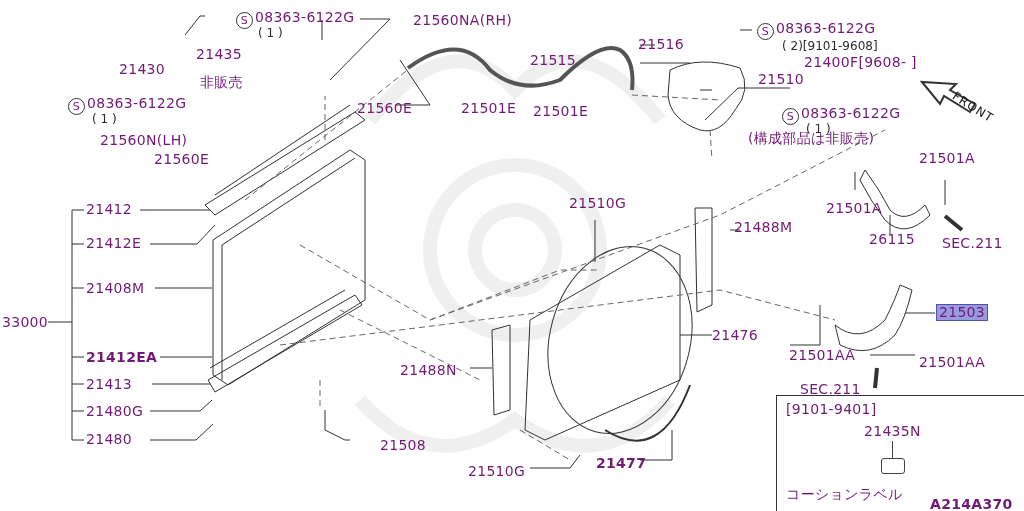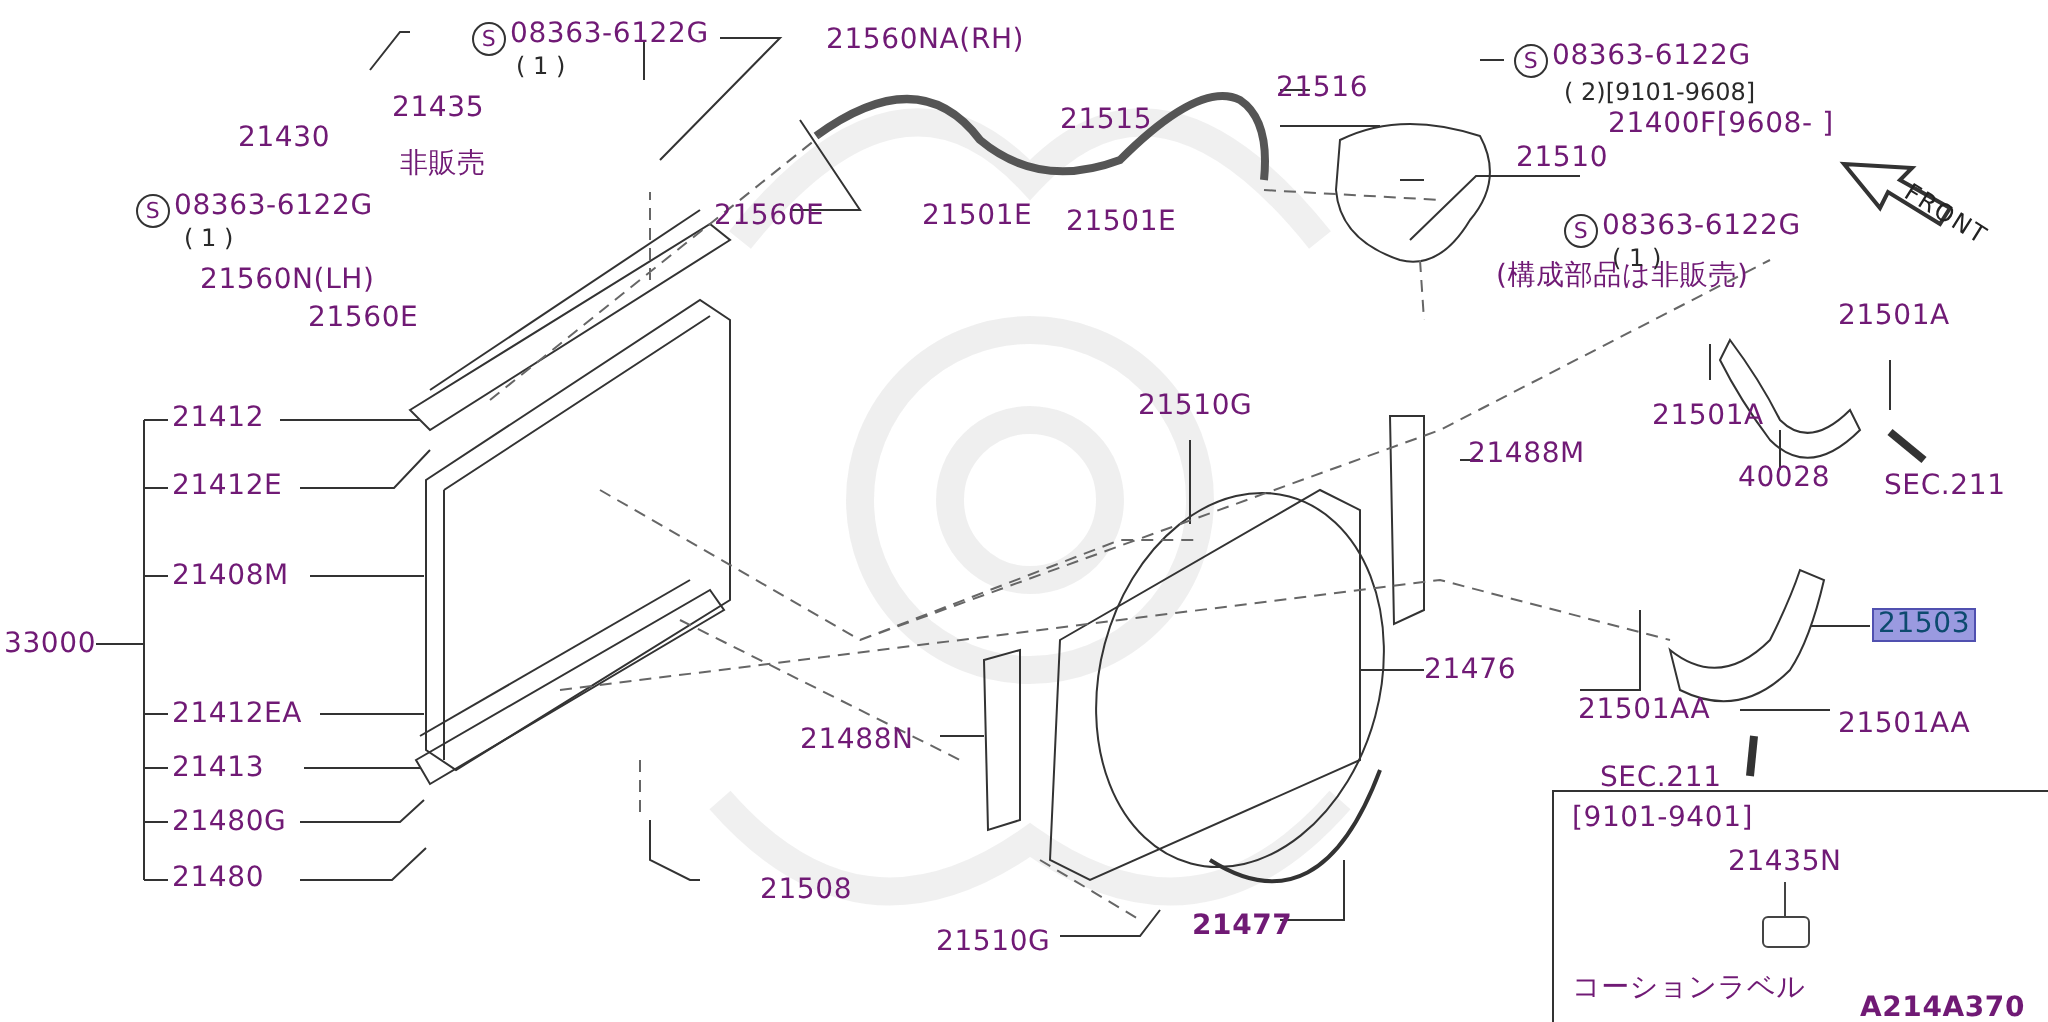--- a/index.html
+++ b/index.html
@@ -4,21 +4,21 @@
 <style>
   html, body { margin:0; padding:0; background:#ffffff; }
   body { width:1024px; height:511px; position:relative; overflow:hidden;
          font-family:"DejaVu Sans", sans-serif; color:#222; }
   #diagram { position:absolute; left:0; top:0; width:1024px; height:511px; }
   .lbl { position:absolute; font-size:14px; line-height:15px; white-space:nowrap;
          color:#701a75; letter-spacing:0.3px; cursor:pointer; }
   .sub { position:absolute; font-size:12px; line-height:13px; white-space:nowrap; color:#2a2a2a; }
   .s-circle { display:inline-block; width:15px; height:15px; border:1px solid #333; border-radius:50%;
               text-align:center; font-size:11px; line-height:15px; margin-right:2px; vertical-align:-2px; }
-  .hl { background:#9a9ae0; border:1px solid #5050b0; padding:0 2px; color:#0c4a6e; }
+  .hl { background:#9a9ae0; border:1px solid #5050b0; padding:0 2px; color:#701a75; }
   .inset { position:absolute; left:776px; top:395px; width:260px; height:130px;
            border-left:1px solid #333; border-top:1px solid #333; }
   .label-box { position:absolute; left:881px; top:458px; width:22px; height:14px;
                border:1px solid #444; border-radius:3px; }
   .front { position:absolute; left:950px; top:100px; font-size:12px; transform:rotate(32deg);
            letter-spacing:1px; color:#222; }
 </style>
 </head>
 <body>
 
@@ -73,21 +73,21 @@
 
     <path d="M245 200 L410 68 M325 140 L325 96 M300 245 L430 320 L560 270 L600 270 M340 310 L480 380 M430 320 L720 215 L885 130 M280 345 L560 310 L720 290 L835 320 M320 380 L320 410 M520 430 L570 460" stroke-dasharray="6 4" stroke="#666"></path>
     <path d="M632 95 L720 100 M710 130 L712 160" stroke-dasharray="6 4" stroke="#666"></path>
   </g>
 </svg>
 
 <div class="lbl" style="left:2px;top:315px;">33000</div>
 <div class="lbl" style="left:86px;top:202px;">21412</div>
 <div class="lbl" style="left:86px;top:236px;">21412E</div>
 <div class="lbl" style="left:86px;top:281px;">21408M</div>
-<div class="lbl" style="left:86px;top:350px;">21412EA</div>
+<div class="lbl" style="left:86px;top:350px;font-weight:bold;">21412EA</div>
 <div class="lbl" style="left:86px;top:377px;">21413</div>
 <div class="lbl" style="left:86px;top:404px;">21480G</div>
 <div class="lbl" style="left:86px;top:432px;">21480</div>
 
 <div class="lbl" style="left:119px;top:62px;">21430</div>
 <div class="lbl" style="left:196px;top:47px;">21435</div>
 <div class="lbl" style="left:200px;top:75px;">非販売</div>
 <div class="lbl" style="left:68px;top:96px;">
   <span class="s-circle">S</span><span>08363-6122G</span>
 </div>
@@ -114,21 +114,21 @@
 <div class="lbl" style="left:758px;top:72px;">21510</div>
 <div class="lbl" style="left:748px;top:87px;margin-top:44px;">(構成部品は非販売)</div>
 <div class="lbl" style="left:782px;top:106px;">
   <span class="s-circle">S</span><span>08363-6122G</span>
 </div>
 <div class="sub" style="left:806px;top:123px;">( 1 )</div>
 <div class="front">FRONT</div>
 
 <div class="lbl" style="left:919px;top:151px;">21501A</div>
 <div class="lbl" style="left:826px;top:201px;">21501A</div>
-<div class="lbl" style="left:869px;top:232px;">40028</div>
+<div class="lbl" style="left:869px;top:232px;">26115</div>
 <div class="lbl" style="left:942px;top:236px;">SEC.211</div>
 <div class="lbl hl" style="left:936px;top:304px;">21503</div>
 <div class="lbl" style="left:789px;top:348px;">21501AA</div>
 <div class="lbl" style="left:919px;top:355px;">21501AA</div>
 <div class="lbl" style="left:800px;top:382px;">SEC.211</div>
 
 <div class="lbl" style="left:569px;top:196px;">21510G</div>
 <div class="lbl" style="left:734px;top:220px;">21488M</div>
 <div class="lbl" style="left:712px;top:328px;">21476</div>
 <div class="lbl" style="left:400px;top:363px;">21488N</div>

